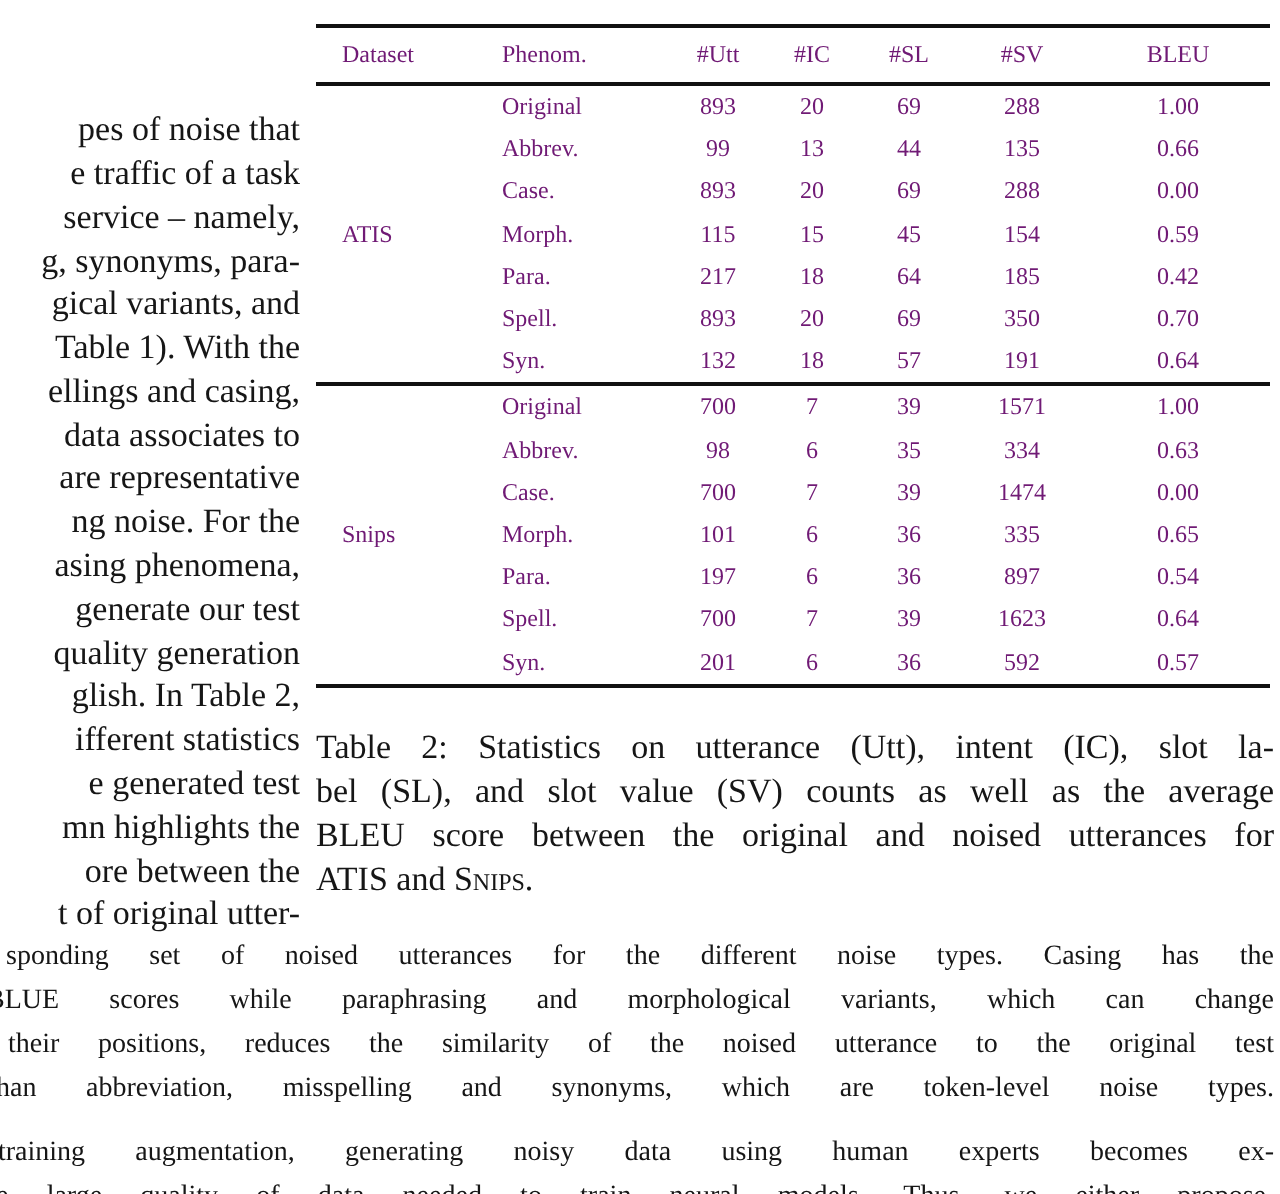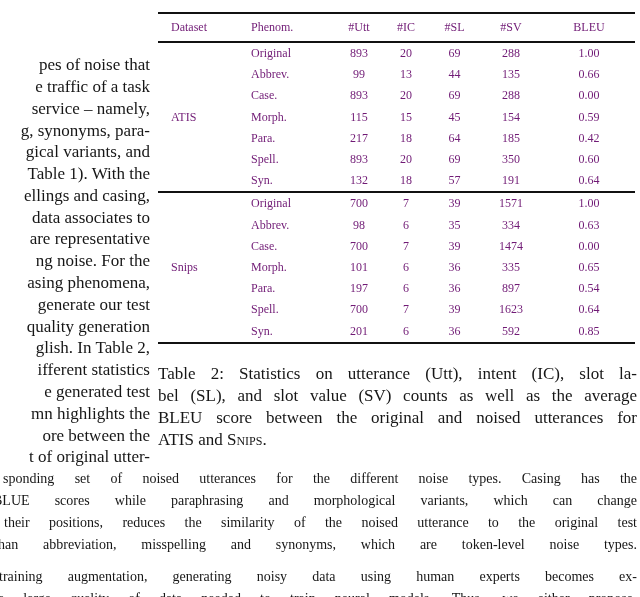--- a/index.html
+++ b/index.html
@@ -183,21 +183,21 @@
         <td>64</td>
         <td>185</td>
         <td>0.42</td>
       </tr>
       <tr>
         <td class="c-phenom">Spell.</td>
         <td>893</td>
         <td>20</td>
         <td>69</td>
         <td>350</td>
-        <td>0.60</td>
+        <td>0.70</td>
       </tr>
       <tr>
         <td class="c-phenom">Syn.</td>
         <td>132</td>
         <td>18</td>
         <td>57</td>
         <td>191</td>
         <td>0.64</td>
       </tr>
     </tbody>
@@ -250,21 +250,21 @@
         <td>39</td>
         <td>1623</td>
         <td>0.64</td>
       </tr>
       <tr>
         <td class="c-phenom">Syn.</td>
         <td>201</td>
         <td>6</td>
         <td>36</td>
         <td>592</td>
-        <td>0.85</td>
+        <td>0.57</td>
       </tr>
     </tbody>
   </table>
 </div>
 
 <div>
   <div class="cap-line" style="top:352px">Table 2:  Statistics on utterance (Utt), intent (IC), slot la-</div>
   <div class="cap-line" style="top:374px">bel (SL), and slot value (SV) counts as well as the average</div>
   <div class="cap-line" style="top:396px">BLEU score between the original and noised utterances for</div>
   <div class="cap-line last" style="top:418px"><span>ATIS and </span><span class="sc">Snips</span><span>.</span></div>

